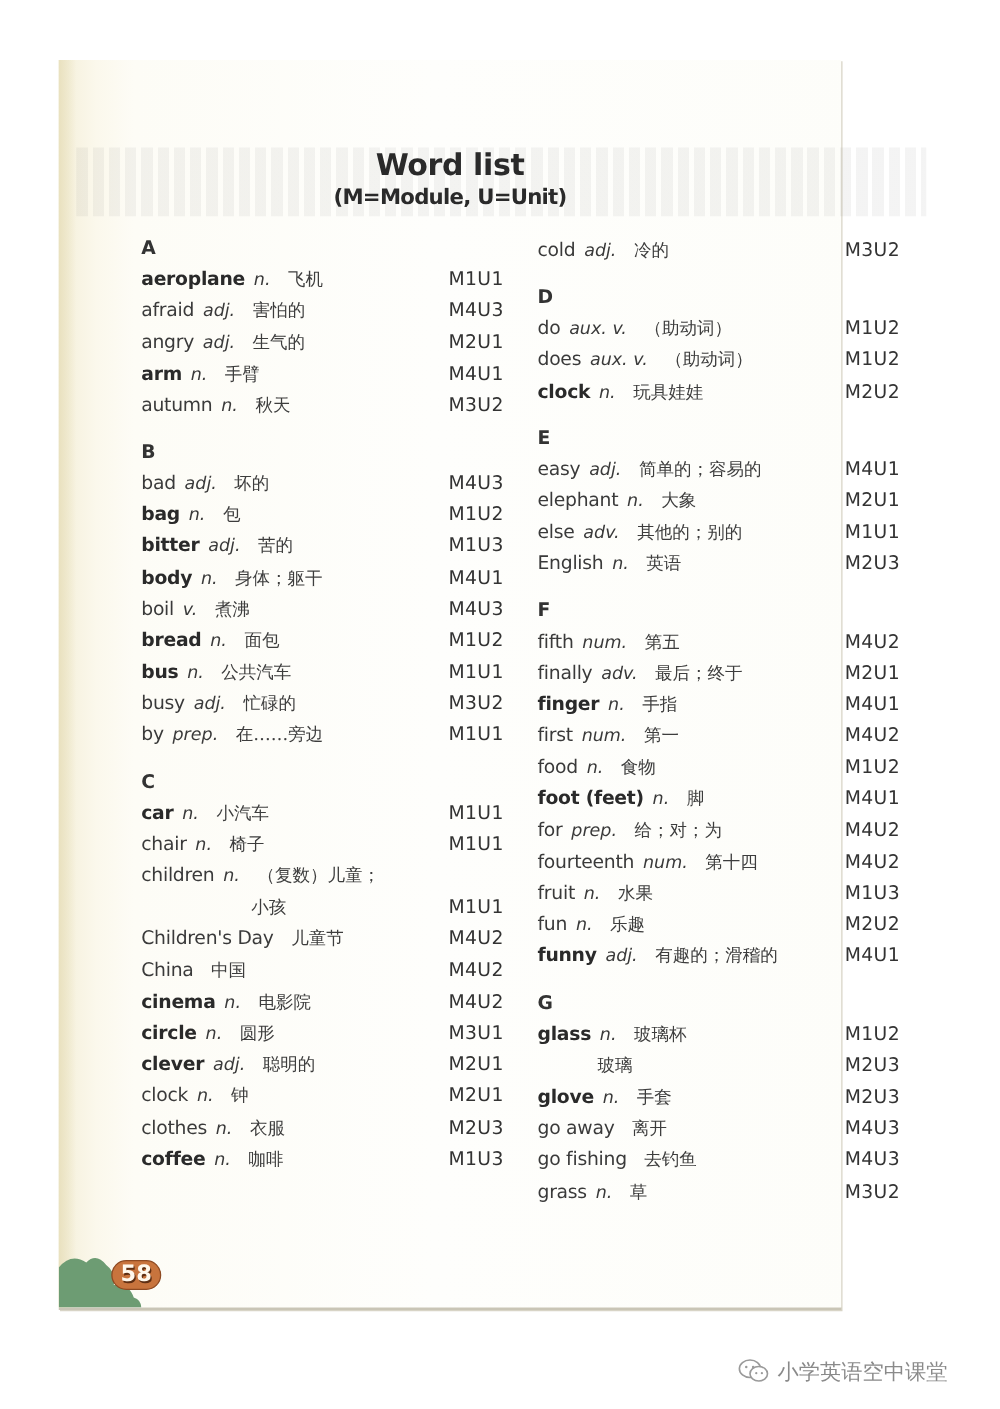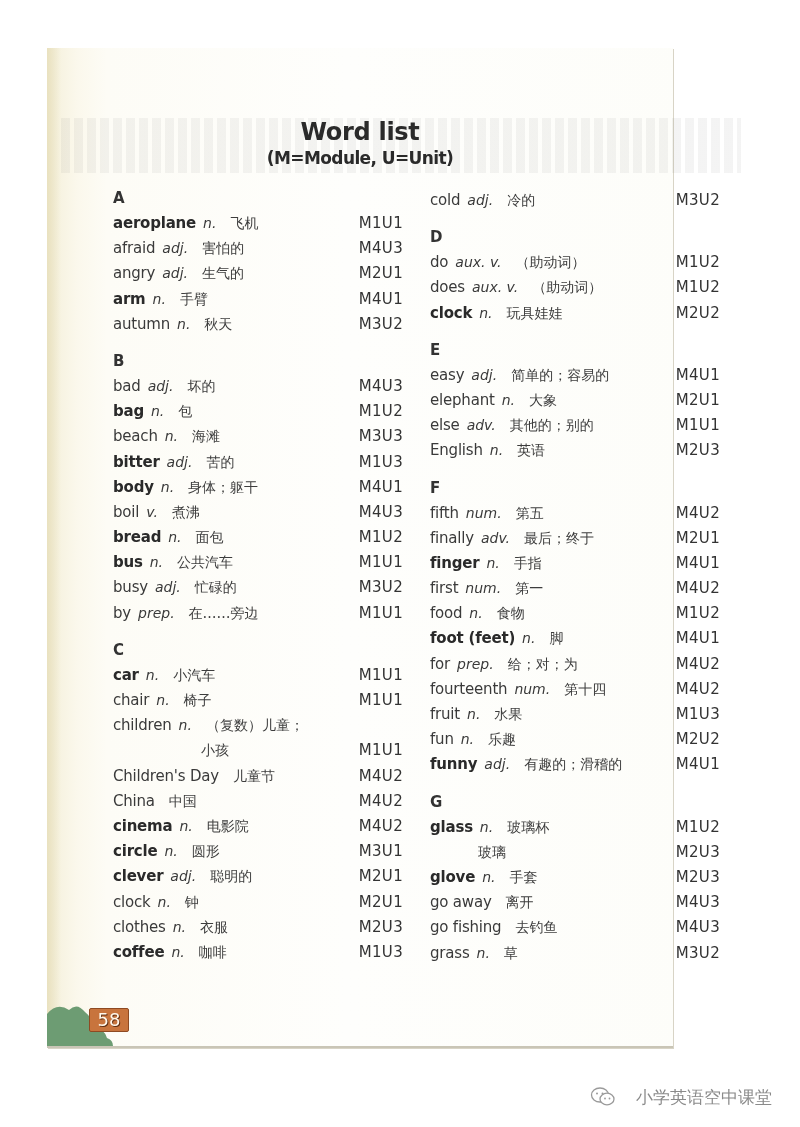--- a/index.html
+++ b/index.html
@@ -49,27 +49,27 @@
     position: absolute; right: 0; top: 0; font-size: 15px; color: #333; letter-spacing: 0.3px;
   }
   .entry.cont .cn { margin-left: 0; }
   .cont-indent-children { padding-left: 88px; }
   .cont-indent-glass { padding-left: 48px; }
   .corner-bush {
     position: absolute; left: 0; bottom: 0; width: 80px; height: 50px;
   }
   .page-num {
     position: absolute; left: 42px; bottom: 14px; width: 40px; height: 24px;
-    background: #c8743d; border: 1px solid #8e4a22; border-radius: 2px;
-    color: #fff8ec; font-weight: normal; font-size: 18px; text-align: center; line-height: 22px;
+    background: #c8743d; border: 1px solid #8e4a22; border-radius: 12px;
+    color: #fff8ec; font-weight: bold; font-size: 18px; text-align: center; line-height: 22px;
     text-shadow: 1px 1px 0 #5e2e12;
   }
   .watermark {
     position: absolute; left: 590px; top: 1082px; height: 30px;
-    display: flex; align-items: center; gap: 20px;
+    display: flex; align-items: center; gap: 6px;
     color: #8a8a8a; font-size: 17px;
   }
   .ghost-text {
     position: absolute; top: 70px; left: 14px; width: 680px; height: 55px;
     opacity: 0.06;
     background: repeating-linear-gradient(90deg, #444 0 9px, transparent 9px 13px);
   }
 </style>
 </head>
 <body>
@@ -86,21 +86,20 @@
     <div class="entry"><span class="word b">aeroplane</span><span class="pos">n.</span><span class="cn">飞机</span><span class="unit">M1U1</span></div>
     <div class="entry"><span class="word">afraid</span><span class="pos">adj.</span><span class="cn">害怕的</span><span class="unit">M4U3</span></div>
     <div class="entry"><span class="word">angry</span><span class="pos">adj.</span><span class="cn">生气的</span><span class="unit">M2U1</span></div>
     <div class="entry"><span class="word b">arm</span><span class="pos">n.</span><span class="cn">手臂</span><span class="unit">M4U1</span></div>
     <div class="entry"><span class="word">autumn</span><span class="pos">n.</span><span class="cn">秋天</span><span class="unit">M3U2</span></div>
 
     <div class="gap"></div>
     <div class="letter">B</div>
     <div class="entry"><span class="word">bad</span><span class="pos">adj.</span><span class="cn">坏的</span><span class="unit">M4U3</span></div>
     <div class="entry"><span class="word b">bag</span><span class="pos">n.</span><span class="cn">包</span><span class="unit">M1U2</span></div>
-    <div class="entry"><span class="word">beach</span><span class="pos">n.</span><span class="cn">海滩</span><span class="unit">M3U3</span></div>
     <div class="entry"><span class="word b">bitter</span><span class="pos">adj.</span><span class="cn">苦的</span><span class="unit">M1U3</span></div>
     <div class="entry"><span class="word b">body</span><span class="pos">n.</span><span class="cn">身体；躯干</span><span class="unit">M4U1</span></div>
     <div class="entry"><span class="word">boil</span><span class="pos">v.</span><span class="cn">煮沸</span><span class="unit">M4U3</span></div>
     <div class="entry"><span class="word b">bread</span><span class="pos">n.</span><span class="cn">面包</span><span class="unit">M1U2</span></div>
     <div class="entry"><span class="word b">bus</span><span class="pos">n.</span><span class="cn">公共汽车</span><span class="unit">M1U1</span></div>
     <div class="entry"><span class="word">busy</span><span class="pos">adj.</span><span class="cn">忙碌的</span><span class="unit">M3U2</span></div>
     <div class="entry"><span class="word">by</span><span class="pos">prep.</span><span class="cn">在……旁边</span><span class="unit">M1U1</span></div>
 
     <div class="gap"></div>
     <div class="letter">C</div>

